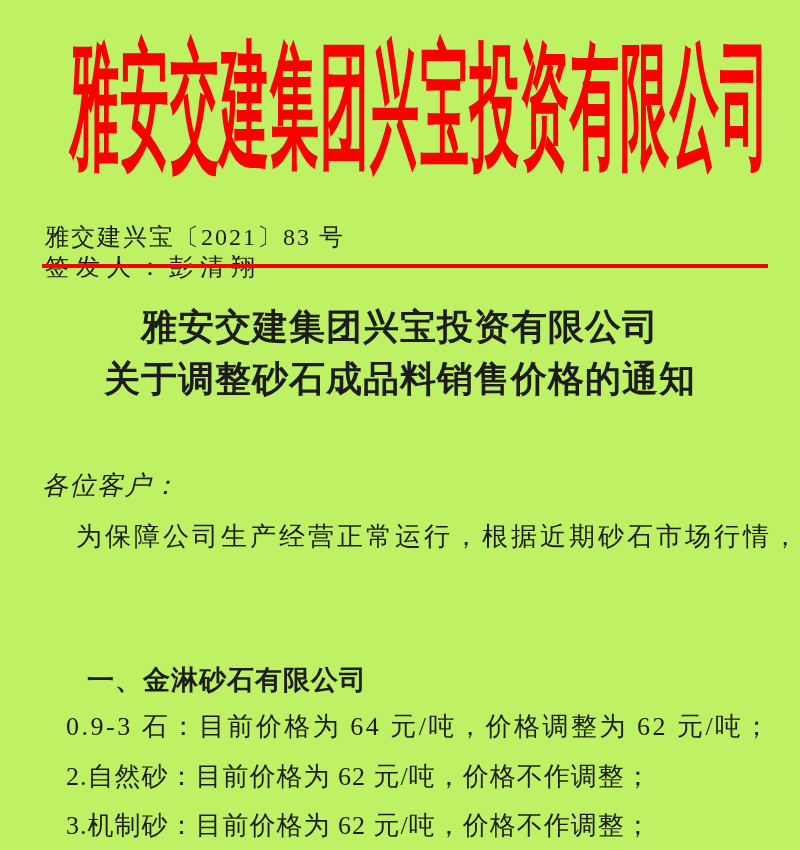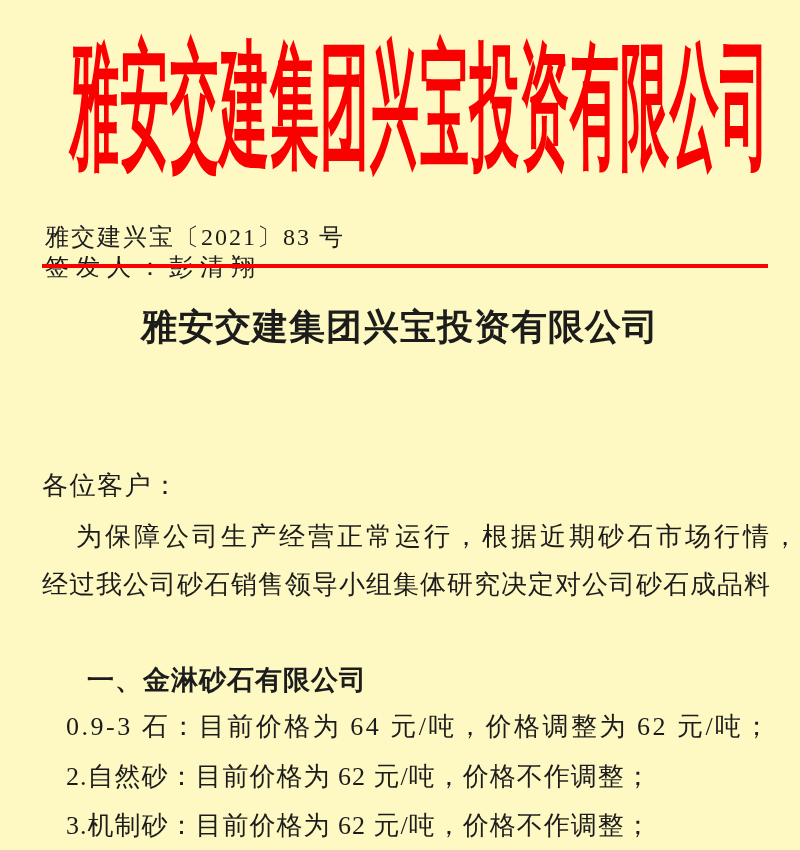--- a/index.html
+++ b/index.html
@@ -3,21 +3,21 @@
 <meta charset="utf-8">
 <style>
   :root{
     --red:#fa0000;
     --ink:#1c1c1c;
   }
   html,body{margin:0;padding:0;background:#ffffff;}
   .page{
     position:relative;
     width:800px;height:850px;
-    background:#fef9c3;
+    background:#bef264;
     overflow:hidden;
     color:var(--ink);
     font-family:"Liberation Serif","DejaVu Serif",serif;
   }
   
   .banner{
     position:absolute;top:38px;left:46px;right:6px;
     text-align:center;
     font-size:49px;line-height:49px;
     font-weight:bold;
@@ -47,21 +47,21 @@
   .title{
     position:absolute;top:301px;left:0;right:0;
     text-align:center;
     font-weight:bold;
     font-size:36px;line-height:52px;
     letter-spacing:1px;
     white-space:nowrap;
   }
   
   .bodytext{font-size:26px;letter-spacing:1.5px;white-space:nowrap;}
-  .salutation{position:absolute;top:468px;left:42px;}
+  .salutation{position:absolute;top:468px;left:42px;font-style:italic;}
   .pline{position:absolute;left:42px;}
   .p0{top:519px;padding-left:34px;letter-spacing:3px;}
   .p1{top:567px;letter-spacing:1px;}
   .p2{top:615px;letter-spacing:2px;}
   .section-heading{
     position:absolute;top:662px;left:75px;
     font-family:"Liberation Sans","DejaVu Sans",sans-serif;
     font-weight:bold;
     font-size:27px;
     letter-spacing:1px;
@@ -82,26 +82,26 @@
 
   <div class="docline">
     <span class="docnum">雅交建兴宝〔2021〕83 号</span>
     <span class="issuer">签发人：彭清翔</span>
   </div>
 
   <div class="redline"></div>
 
   <div class="title">
     <div>雅安交建集团兴宝投资有限公司</div>
+    <div>关于调整砂石成品料销售价格的通知</div>
   </div>
 
   <div class="bodytext salutation">各位客户：</div>
 
   <div class="bodytext pline p0">为保障公司生产经营正常运行，根据近期砂石市场行情，</div>
-  <div class="bodytext pline p1">经过我公司砂石销售领导小组集体研究决定对公司砂石成品料</div>
 
   <div class="section-heading">一、金淋砂石有限公司</div>
 
   <div class="bodytext item i0">0.9-3 石：目前价格为 64 元/吨，价格调整为 62 元/吨；</div>
   <div class="bodytext item i1">2.自然砂：目前价格为 62 元/吨，价格不作调整；</div>
   <div class="bodytext item i2">3.机制砂：目前价格为 62 元/吨，价格不作调整；</div>
 
 </div>
 
 </body></html>

